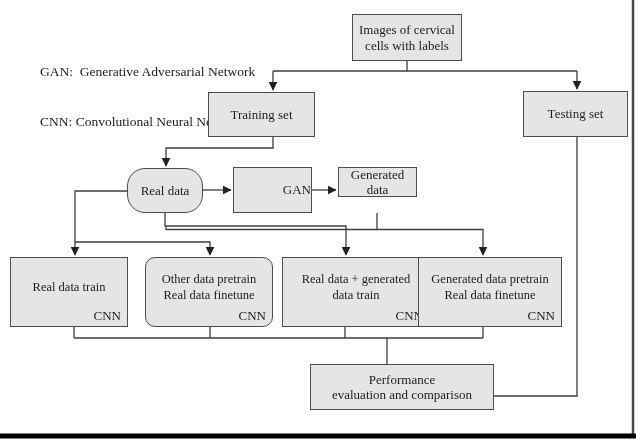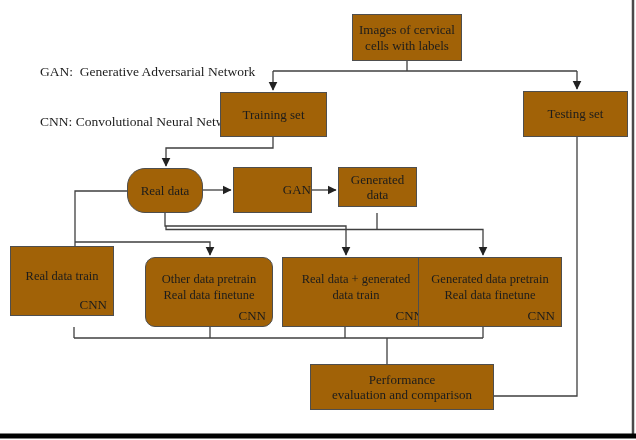--- a/index.html
+++ b/index.html
@@ -3,34 +3,34 @@
 <meta charset="utf-8">
 <style>
   html,body{margin:0;padding:0;background:#fff;}
   #canvas{
     position:relative;width:636px;height:440px;background:#ffffff;
     font-family:"Liberation Serif","DejaVu Serif",serif;color:#1c1c1c;overflow:hidden;
   }
   #wires{position:absolute;left:0;top:0;width:636px;height:440px;}
   .legend{position:absolute;left:40px;top:31px;font-size:13.5px;line-height:16.5px;white-space:pre;}
   .node{
-    position:absolute;box-sizing:border-box;background:#a16207;border:1.2px solid #4e4e4e;
+    position:absolute;box-sizing:border-box;background:#e5e5e5;border:1.2px solid #4e4e4e;
     display:flex;align-items:center;justify-content:center;text-align:center;
   }
   .node .label{white-space:pre;font-size:13px;line-height:15.5px;}
   .cnn-node .label{font-size:12.5px;line-height:16px;padding-bottom:10px;}
   .cnn-tag{position:absolute;right:6px;bottom:2px;font-size:13px;}
   
   #n-images    {left:352px;top:14px;width:110px;height:47px;}
-  #n-training  {left:220px;top:92px;width:107px;height:45px;}
+  #n-training  {left:208px;top:92px;width:107px;height:45px;}
   #n-testing   {left:523px;top:91px;width:105px;height:46px;}
   #n-realdata  {left:127px;top:168px;width:76px;height:45px;border-radius:18px;}
   #n-gan       {left:233px;top:167px;width:79px;height:46px;justify-content:flex-end;}
-  #n-gendata   {left:338px;top:167px;width:79px;height:40px;}
-  #n-cnn1      {left:10px;top:246px;width:104px;height:70px;}
+  #n-gendata   {left:338px;top:167px;width:79px;height:30px;}
+  #n-cnn1      {left:10px;top:257px;width:118px;height:70px;}
   #n-cnn2      {left:145px;top:257px;width:128px;height:70px;border-radius:10px;}
   #n-cnn3      {left:282px;top:257px;width:148px;height:70px;}
   #n-cnn4      {left:418px;top:257px;width:144px;height:70px;}
   #n-perf      {left:310px;top:364px;width:184px;height:46px;}
 </style>
 </head>
 <body>
 
 <div id="canvas">
 

